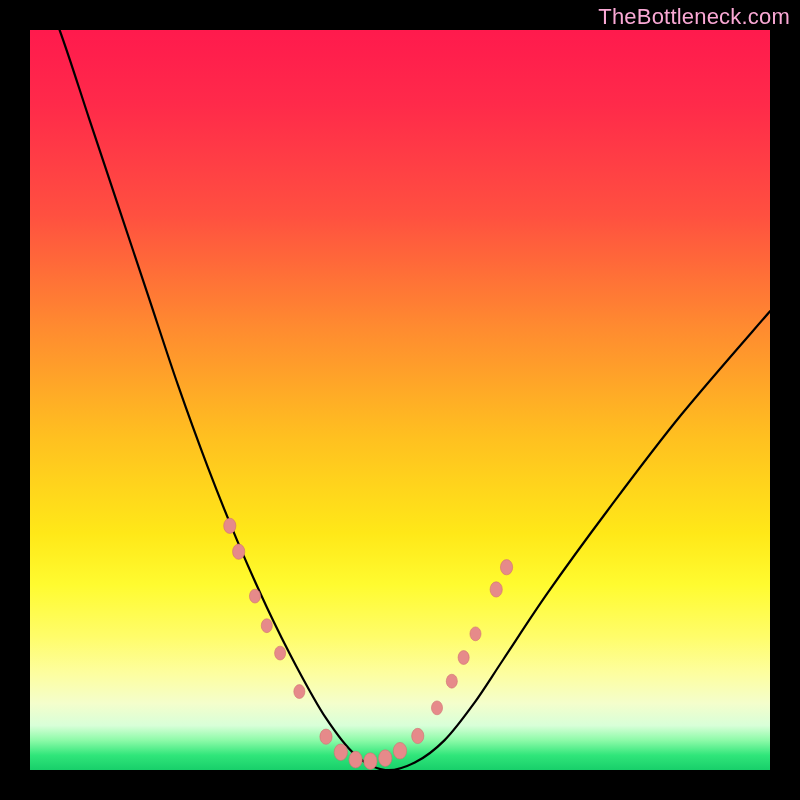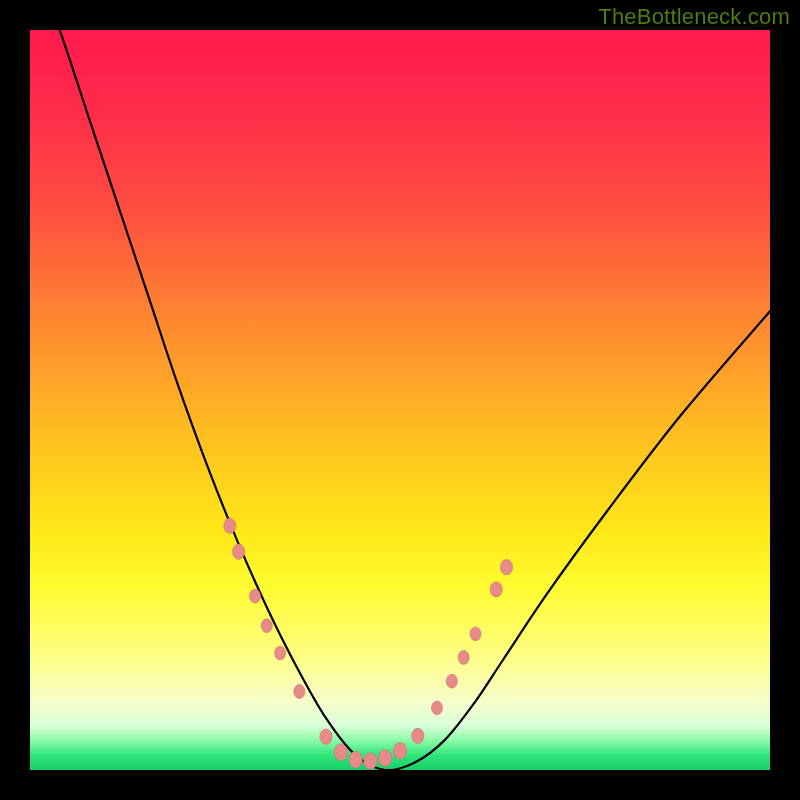--- a/index.html
+++ b/index.html
@@ -48,21 +48,21 @@
     top: 0;
     width: 740px;
     height: 740px;
   }
   .watermark {
     position: absolute;
     top: 4px;
     right: 10px;
     font-family: Arial, Helvetica, sans-serif;
     font-size: 22px;
-    color: #4d7c0f;
+    color: #f9a8d4;
     font-weight: 500;
     letter-spacing: 0.2px;
   }
 </style>
 </head>
 <body>
 
 <div class="frame">
   <div class="plot-area">
     <svg class="curve" viewBox="0 0 740 740">

